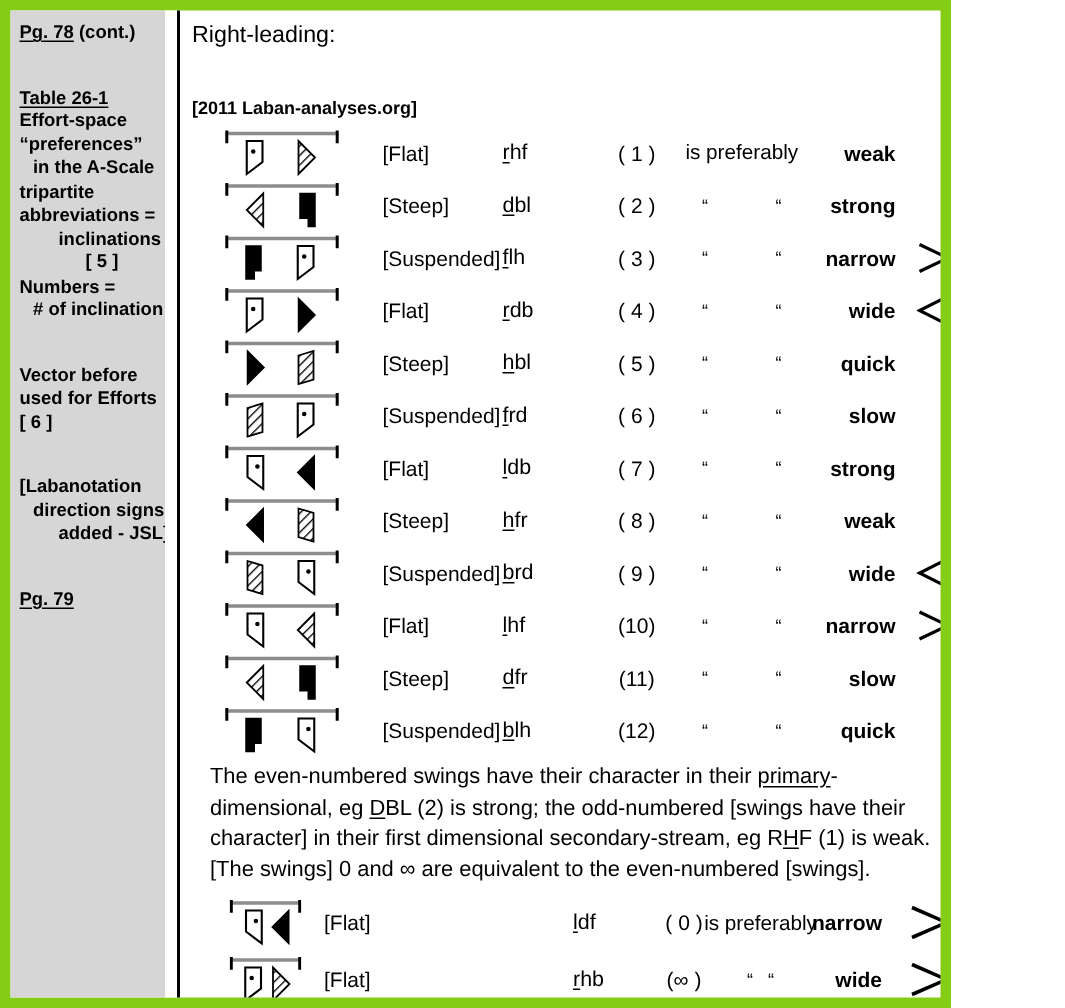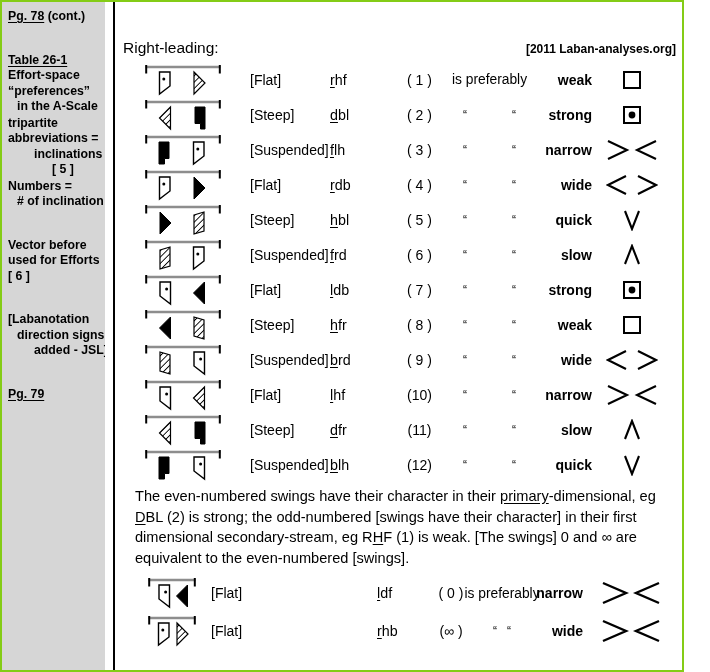--- a/index.html
+++ b/index.html
@@ -1,29 +1,29 @@
 <!DOCTYPE html>
 <html><head>
 <meta charset="utf-8">
 <style>
   html,body{margin:0;padding:0;background:#fff;}
   *{box-sizing:border-box;}
   .page{
-    width:684px;height:672px;border:2px solid #84cc16;display:flex;
+    width:634px;height:672px;border:7px solid #84cc16;display:flex;
     font-family:"Liberation Sans","DejaVu Sans",sans-serif;color:#000;background:#fff;
   }
   .sidebar{width:103px;background:#d6d6d6;padding:7px 3px 0 6px;
     font-size:12.3px;font-weight:bold;line-height:15.5px;flex-shrink:0;}
   .side-gap{width:8px;background:#fff;flex-shrink:0;}
   .main{flex:1;border-left:2px solid #000;padding:0;position:relative;overflow:hidden;}
   .u{text-decoration:underline;text-underline-offset:2px;}
   .sline{white-space:nowrap;}
   .i1{padding-left:9px;} .i2{padding-left:26px;} .i3{padding-left:44px;}
   .g1{margin-top:1px;} .g2{margin-top:28px;}
-  .main-header{display:flex;justify-content:space-between;align-items:baseline;padding:8px 6px 1px 8px;}
+  .main-header{display:flex;justify-content:space-between;align-items:baseline;padding:8px 6px 1px 8px;flex-direction:column;}
   .heading{font-size:15.5px;}
   .copyright{font-size:12px;font-weight:bold;margin-top:32px;}
   .rows{margin-top:4px;}
   .row{display:grid;grid-template-columns:135px 80px 62px 55px 85px 60px 80px;
     align-items:center;height:35px;font-size:14px;}
   .sym-cell{display:flex;justify-content:center;align-items:center;}
   .slope{font-size:14px;}
   .abbr{font-size:14.3px;}
   .num{text-align:center;white-space:pre;}
   .pref{display:flex;justify-content:center;white-space:nowrap;font-size:13.8px;}

